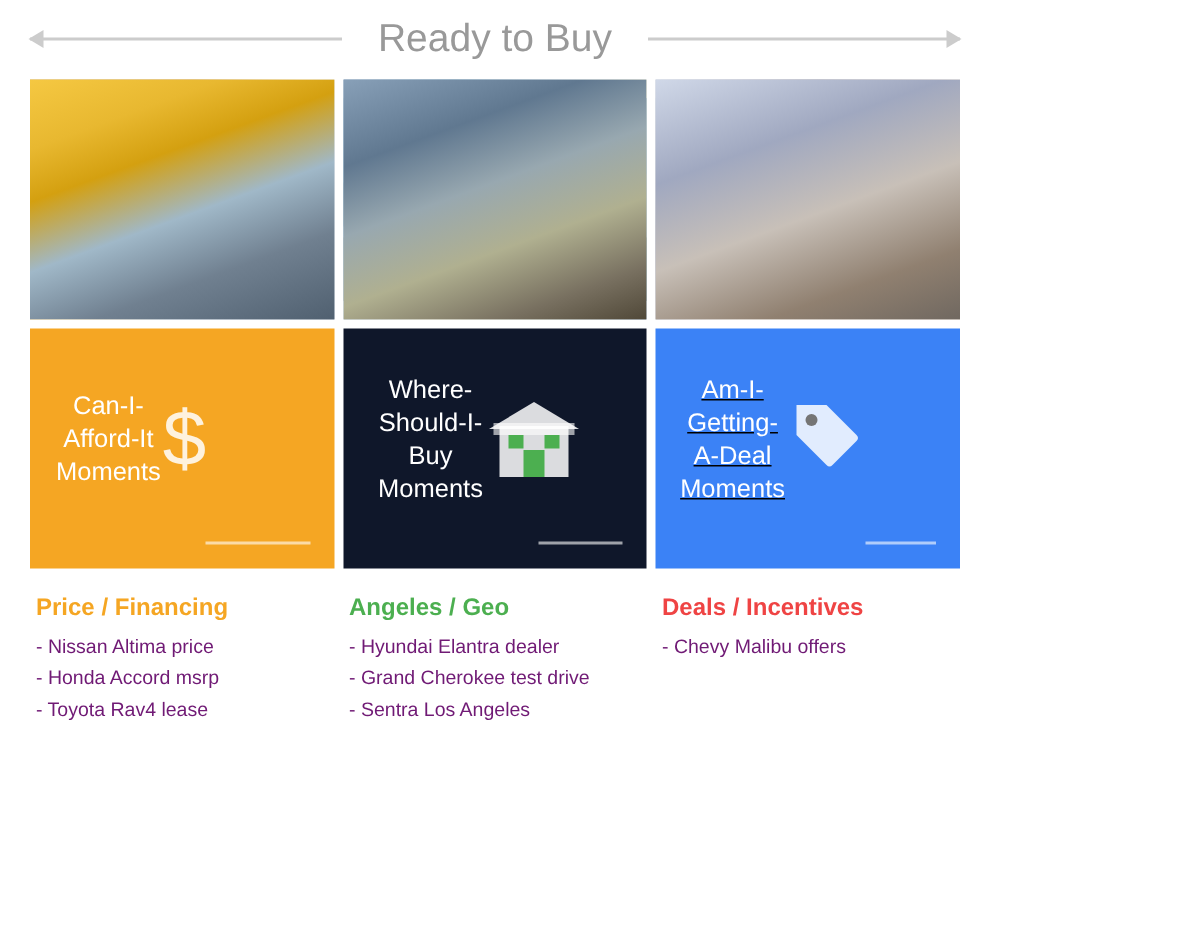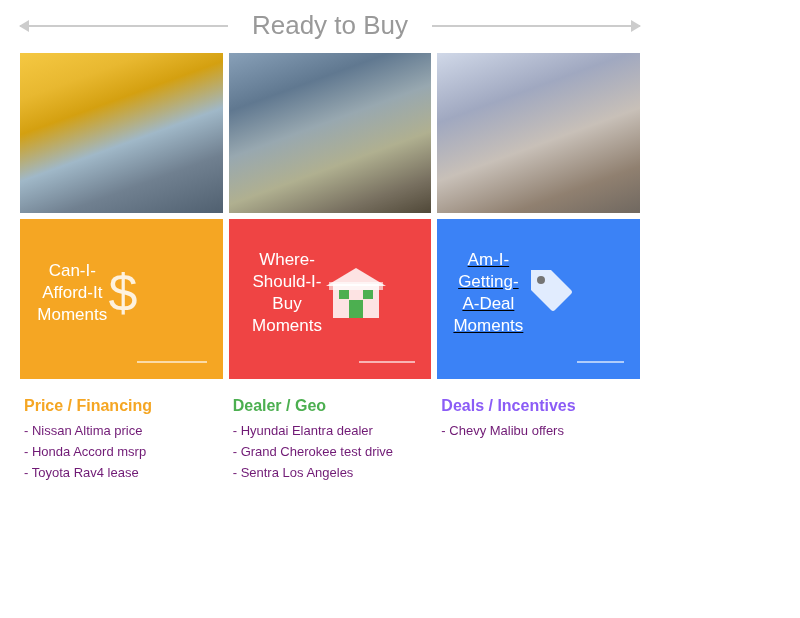--- a/index.html
+++ b/index.html
@@ -113,21 +113,21 @@
     }
     .card {
       flex: 1;
       padding: 18px 16px 16px;
       display: flex;
       flex-direction: row;
       align-items: center;
       min-height: 160px;
     }
     .card-yellow { background: #f5a623; }
-    .card-green  { background: #ef4444; }
+    .card-green  { background: #0f172a; }
     .card-gray   { background: #3b82f6; text-decoration: underline; }
 
     .card-title {
       color: #fff;
       font-size: 17px;
       font-weight: normal;
       text-align: center;
       line-height: 1.3;
       margin-bottom: 14px;
     }
@@ -221,21 +221,21 @@
       flex: 1;
       padding: 0 4px;
     }
     .text-col-heading {
       font-size: 16px;
       font-weight: bold;
       margin-bottom: 6px;
     }
     .heading-yellow { color: #f5a623; }
     .heading-green  { color: #4caf50; }
-    .heading-dark   { color: #8b5cf6; }
+    .heading-dark   { color: #ef4444; }
     .text-col ul {
       list-style: none;
       padding: 0;
     }
     .text-col ul li {
       font-size: 13px;
       color: #701a75;
       line-height: 1.6;
     }
     .text-col ul li::before {
@@ -376,21 +376,21 @@
     <div class="text-col">
       <div class="text-col-heading heading-yellow">Price / Financing</div>
       <ul>
         <li>Nissan Altima price</li>
         <li>Honda Accord msrp</li>
         <li>Toyota Rav4 lease</li>
       </ul>
     </div>
 
     <div class="text-col">
-      <div class="text-col-heading heading-green">Dealer / Geo</div>
+      <div class="text-col-heading heading-green">Angeles / Geo</div>
       <ul>
         <li>Hyundai Elantra dealer</li>
         <li>Grand Cherokee test drive</li>
         <li>Sentra Los Angeles</li>
       </ul>
     </div>
 
     <div class="text-col">
       <div class="text-col-heading heading-dark">Deals / Incentives</div>
       <ul>

